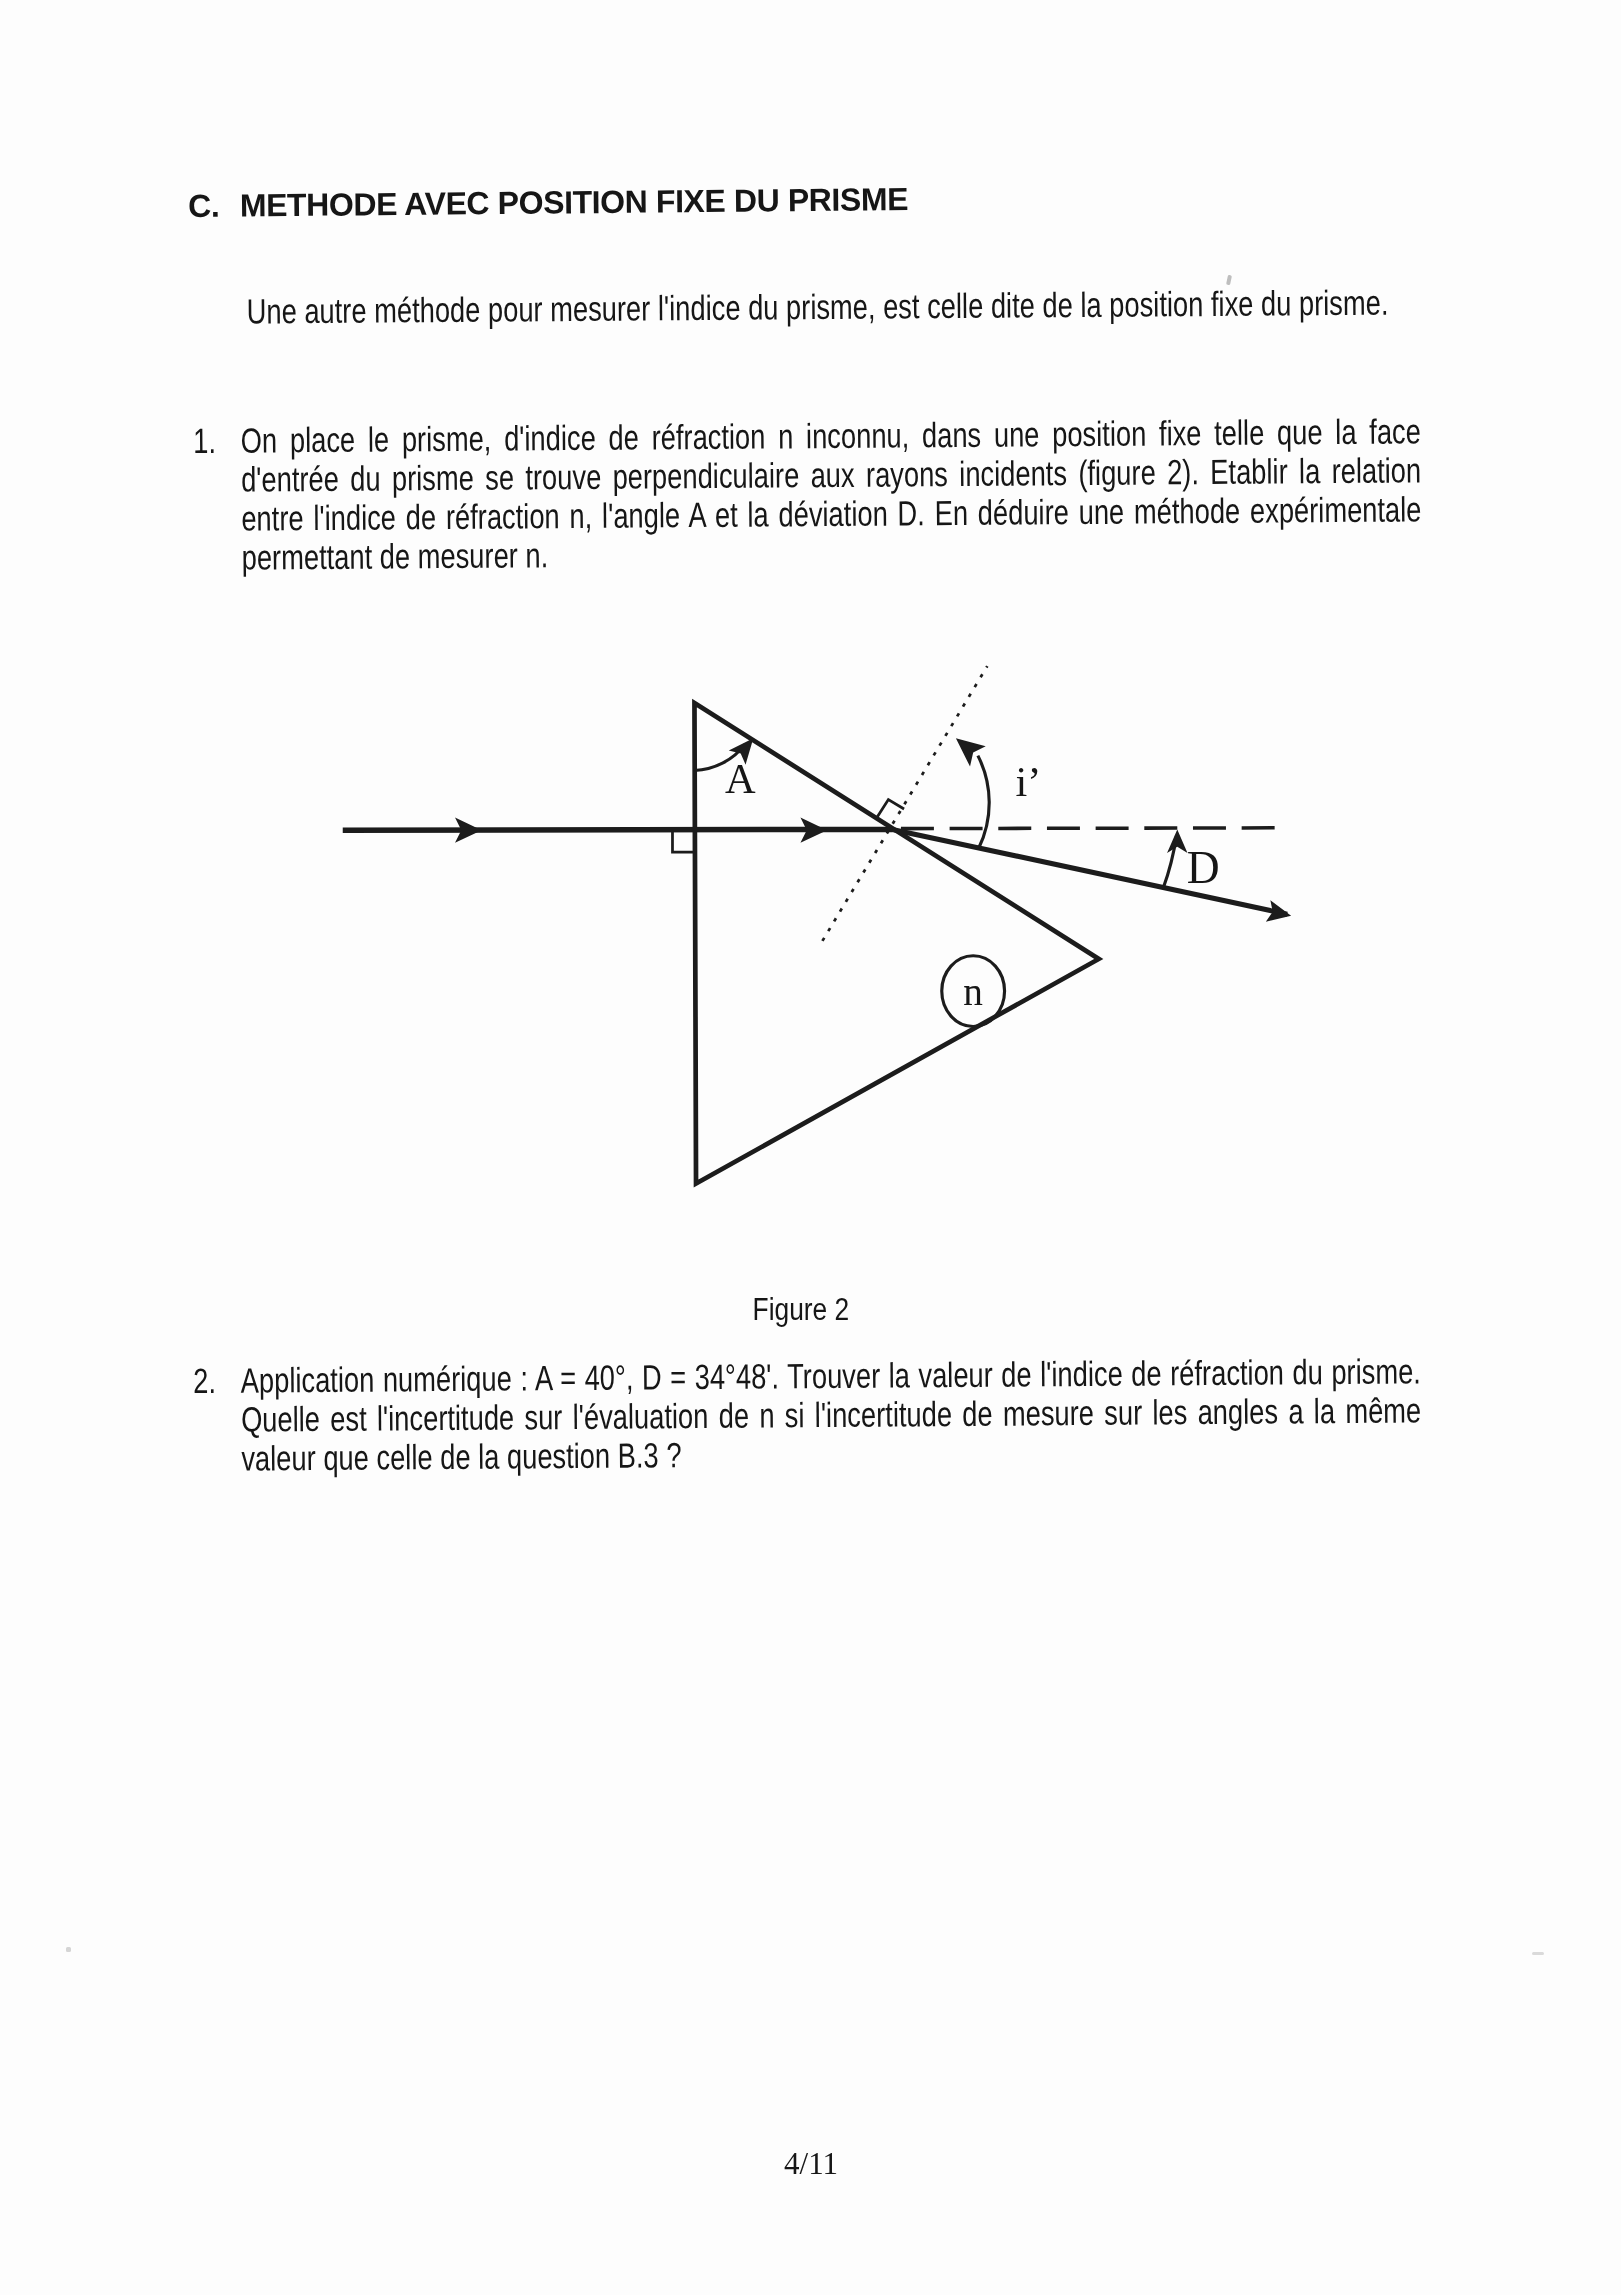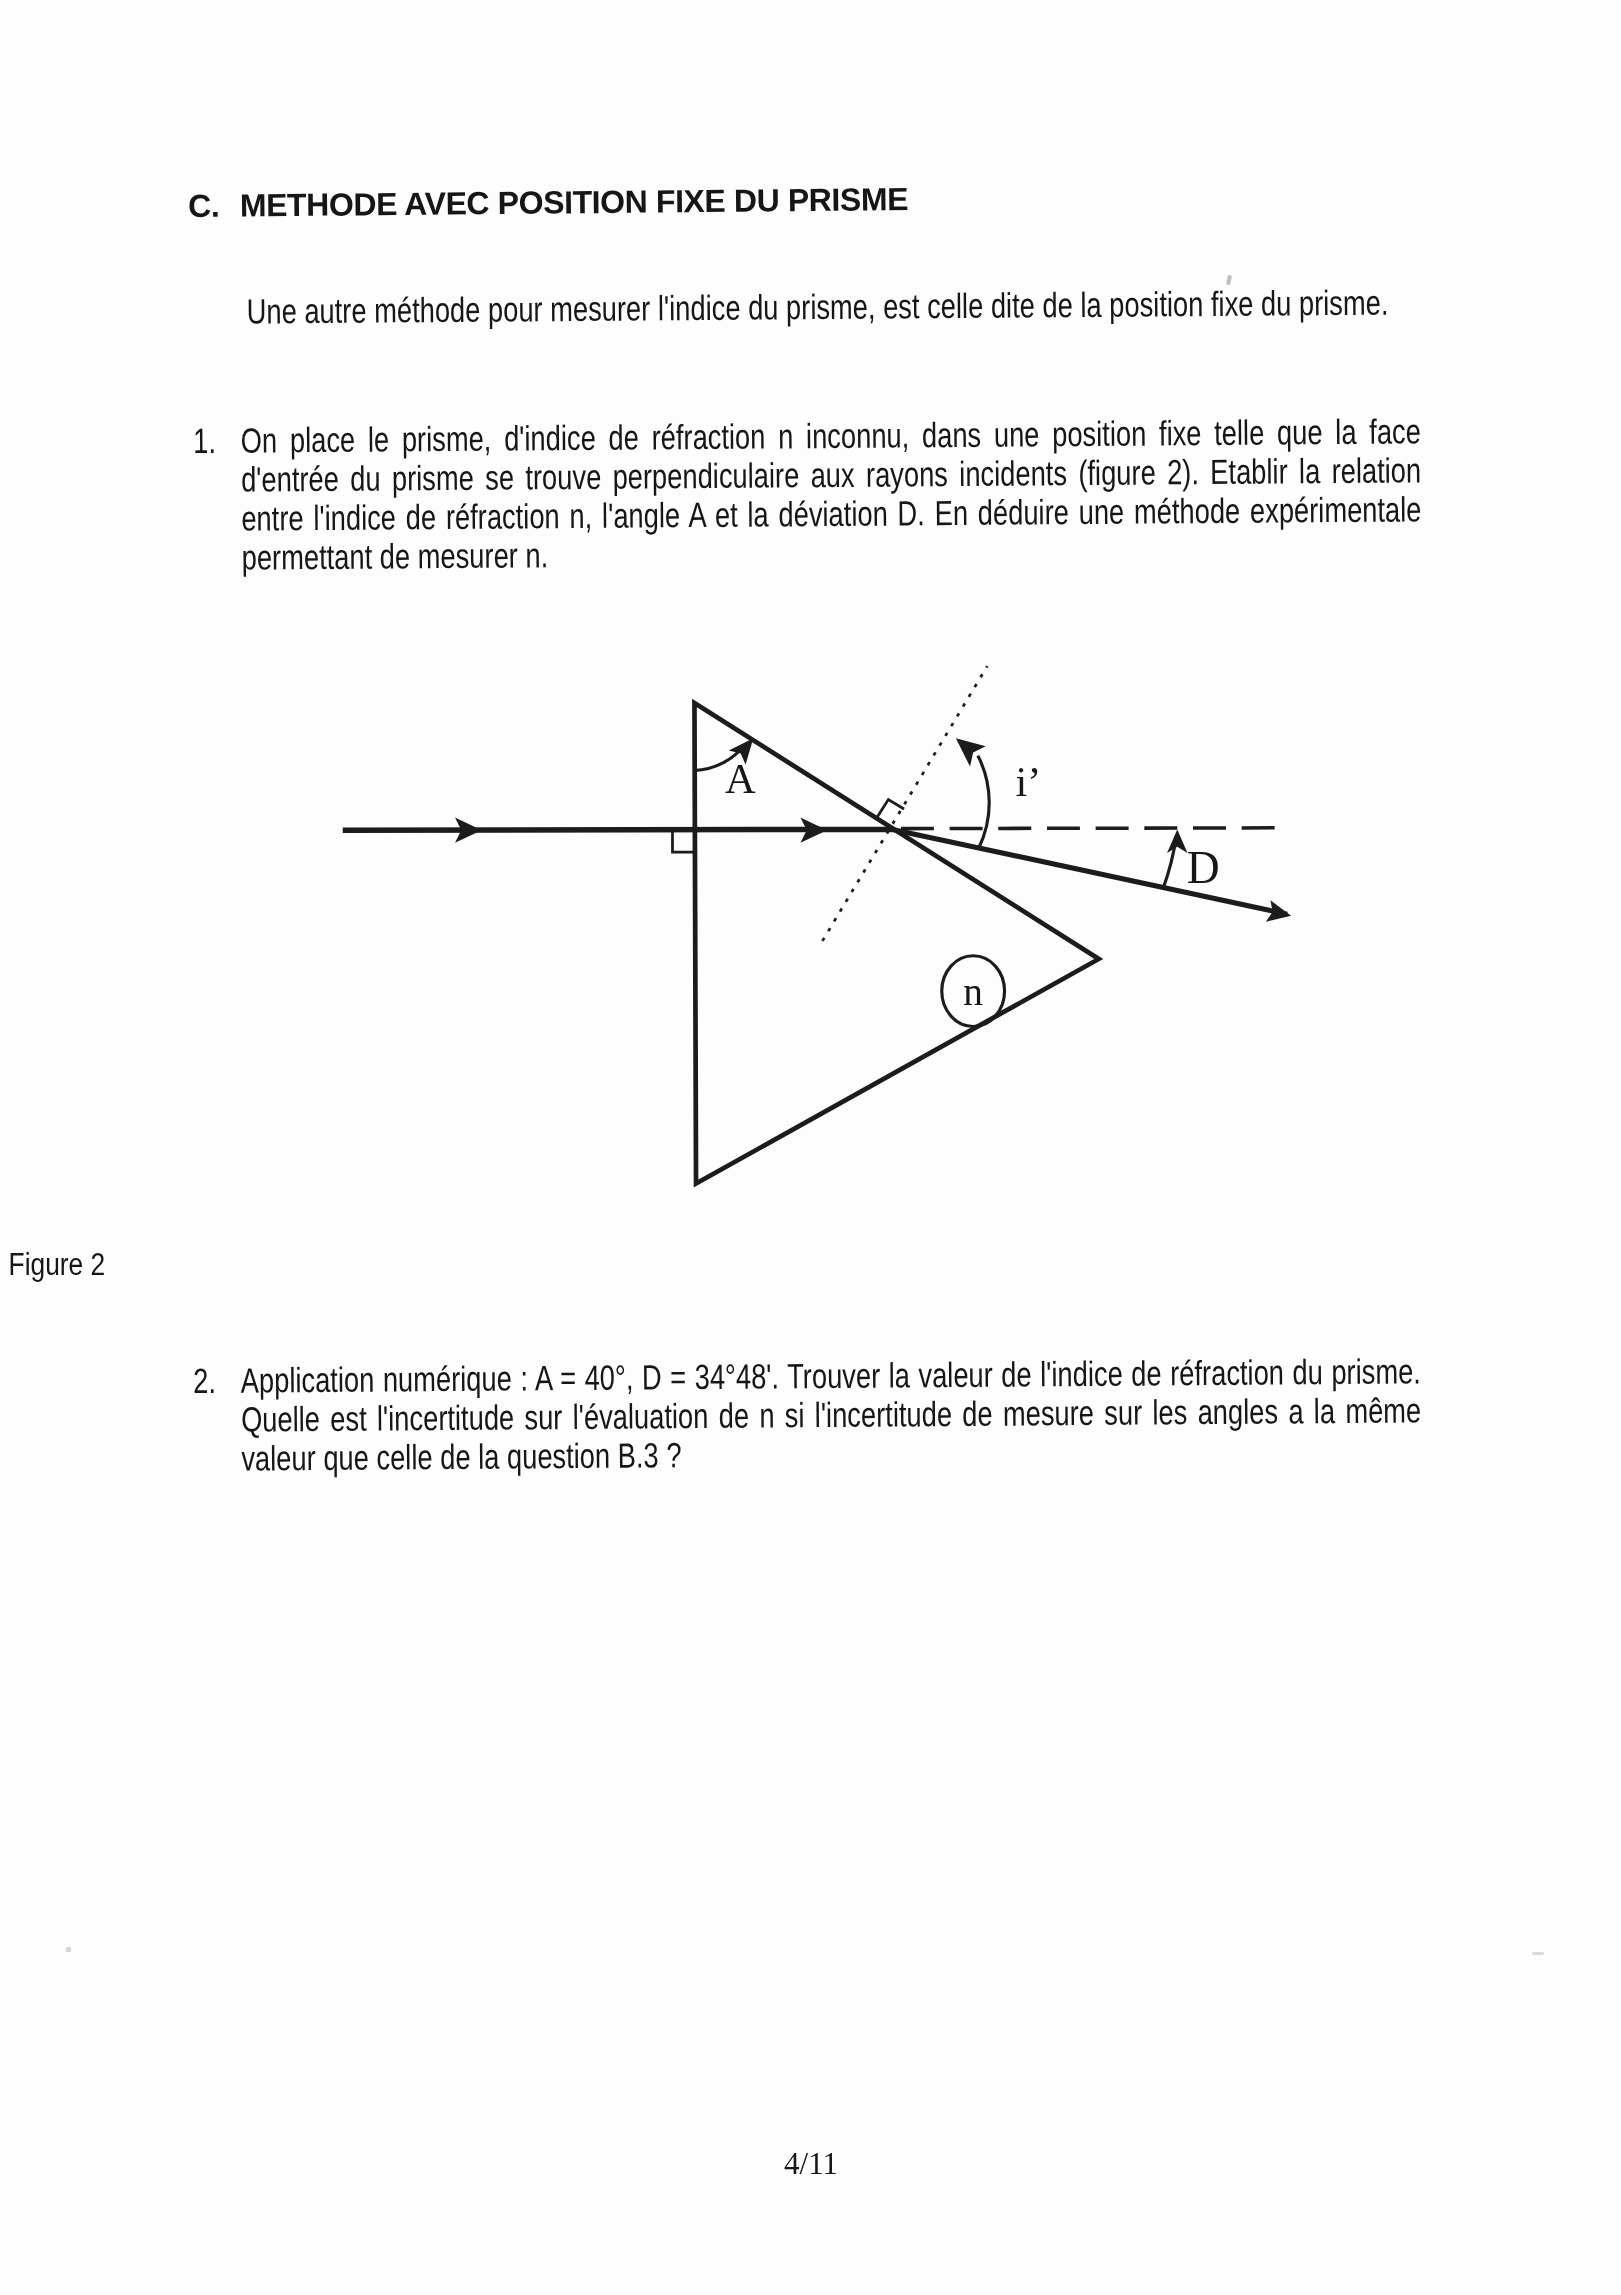--- a/index.html
+++ b/index.html
@@ -34,22 +34,22 @@
     font-size:35px;line-height:39px;
     transform:rotate(-0.45deg) scaleX(0.78);transform-origin:0 0;
   }
   .item .num{flex:0 0 61px;}
   .item p{flex:1;margin:0;text-align:justify;}
   .item-1{top:421px;}
   .item-2{top:1361px;}
   
   .figure-svg{position:absolute;left:298px;top:644px;overflow:visible;}
   .fig-caption{
-    position:absolute;top:1247px;left:0;width:1602px;
-    font-size:31px;line-height:36px;
+    position:absolute;top:1292px;left:0;width:1602px;
+    text-align:center;font-size:31px;line-height:36px;
   }
   .fig-caption span{display:inline-block;transform:scaleX(0.85);}
   .ser{font-family:"Liberation Serif","DejaVu Serif",serif;}
   
   .footer{
     position:absolute;top:2146px;left:0;width:1622px;
     text-align:center;
     font-family:"Liberation Serif","DejaVu Serif",serif;
     font-size:31px;line-height:36px;
   }

